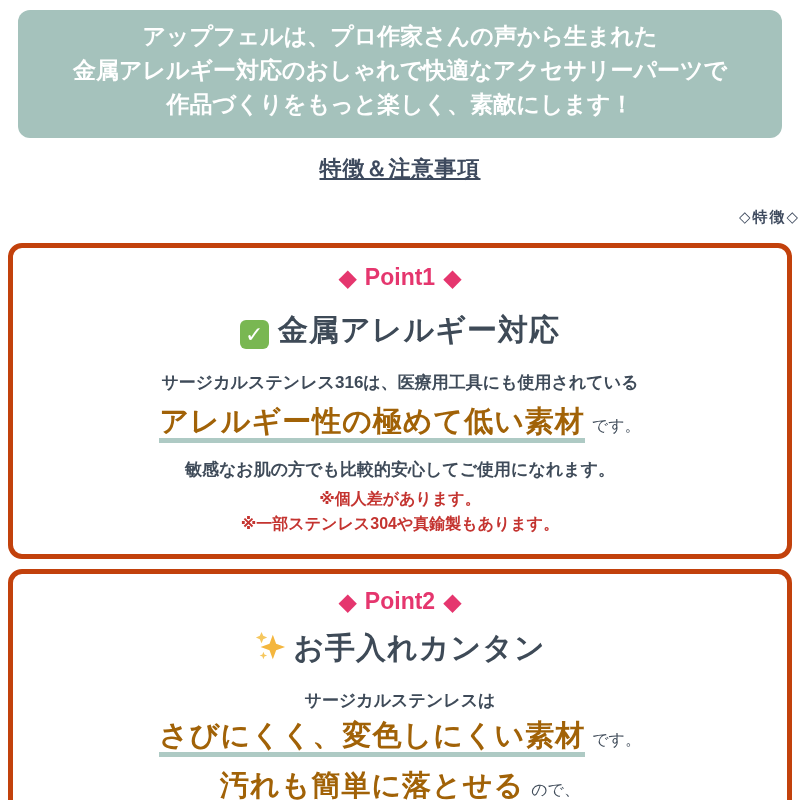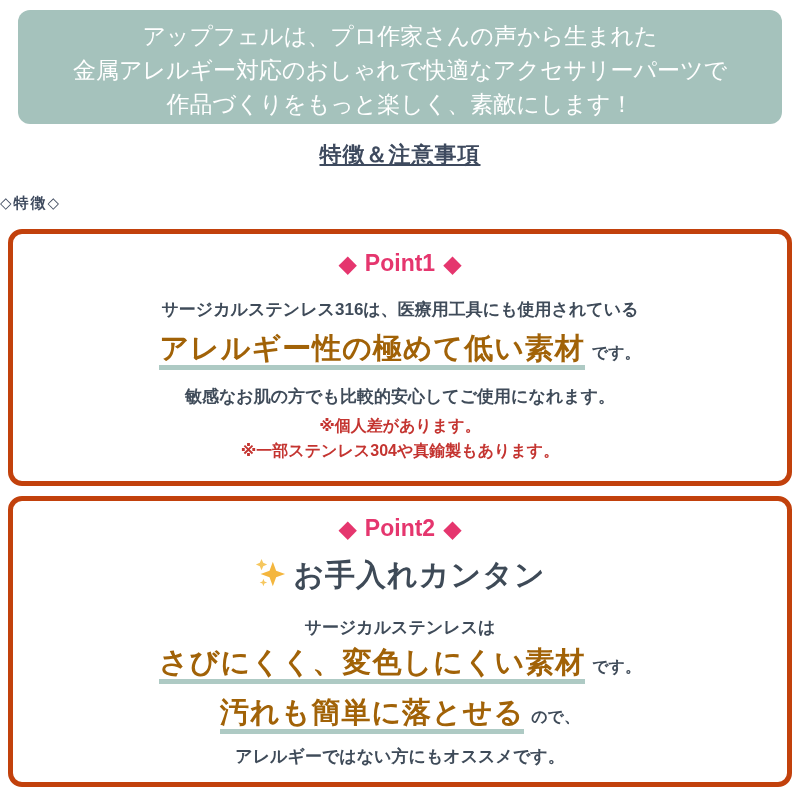--- a/index.html
+++ b/index.html
@@ -9,38 +9,38 @@
     overflow: hidden;
     font-family: "Liberation Sans", "DejaVu Sans", sans-serif;
   }
   
   .hero {
     margin: 10px 18px 0;
     background: #a5c2bc;
     border-radius: 12px;
     color: #ffffff;
     text-align: center;
-    font-weight: normal;
+    font-weight: bold;
     font-size: 23px;
     line-height: 34px;
-    padding: 9px 10px 3px;
+    padding: 9px 10px 17px;
   }
   
   .section-title {
     margin-top: 16px;
     text-align: center;
     font-size: 22px;
     font-weight: bold;
     color: #3e4a5e;
     letter-spacing: 1px;
     text-decoration: underline;
   }
   .section-sub {
     margin-top: 24px;
-    text-align: left;
+    text-align: right;
     font-size: 15px;
     font-weight: bold;
     color: #3e4a5e;
     letter-spacing: 2px;
   }
   
   .card {
     margin: 16px 8px 0;
     background: #ffffff;
     border: 5px solid #c2410c;
@@ -98,21 +98,21 @@
   .highlight {
     font-size: 29px;
     font-weight: bold;
     color: #a16207;
     letter-spacing: 1px;
     padding-bottom: 1px;
     border-bottom: 5px solid #aecac4;
   }
   .highlight-suffix {
     font-size: 16px;
-    font-weight: bold;
+    font-weight: normal;
     color: #3f4b59;
     margin-left: 7px;
   }
   .card1 .after-line { margin-top: 16px; }
   .notes { margin-top: 5px; }
   .note-line {
     font-size: 16px;
     font-weight: bold;
     color: #c43430;
     line-height: 25px;
@@ -127,20 +127,23 @@
   <div>金属アレルギー対応のおしゃれで快適なアクセサリーパーツで</div>
   <div>作品づくりをもっと楽しく、素敵にします！</div>
 </div>
 
 <div class="section-title">特徴＆注意事項</div>
 <div class="section-sub">◇特徴◇</div>
 
 <div class="card card1">
   <div class="badge">
     <span class="diamond">◆</span><span>Point1</span><span class="diamond">◆</span>
+  </div>
+  <div class="card-title">
+    <span class="check-icon">✓</span><span>金属アレルギー対応</span>
   </div>
   <div class="body-line intro">サージカルステンレス316は、医療用工具にも使用されている</div>
   <div class="highlight-row">
     <span class="highlight">アレルギー性の極めて低い素材</span><span class="highlight-suffix">です。</span>
   </div>
   <div class="body-line after-line">敏感なお肌の方でも比較的安心してご使用になれます。</div>
   <div class="notes">
     <div class="note-line">※個人差があります。</div>
     <div class="note-line">※一部ステンレス304や真鍮製もあります。</div>
   </div>

